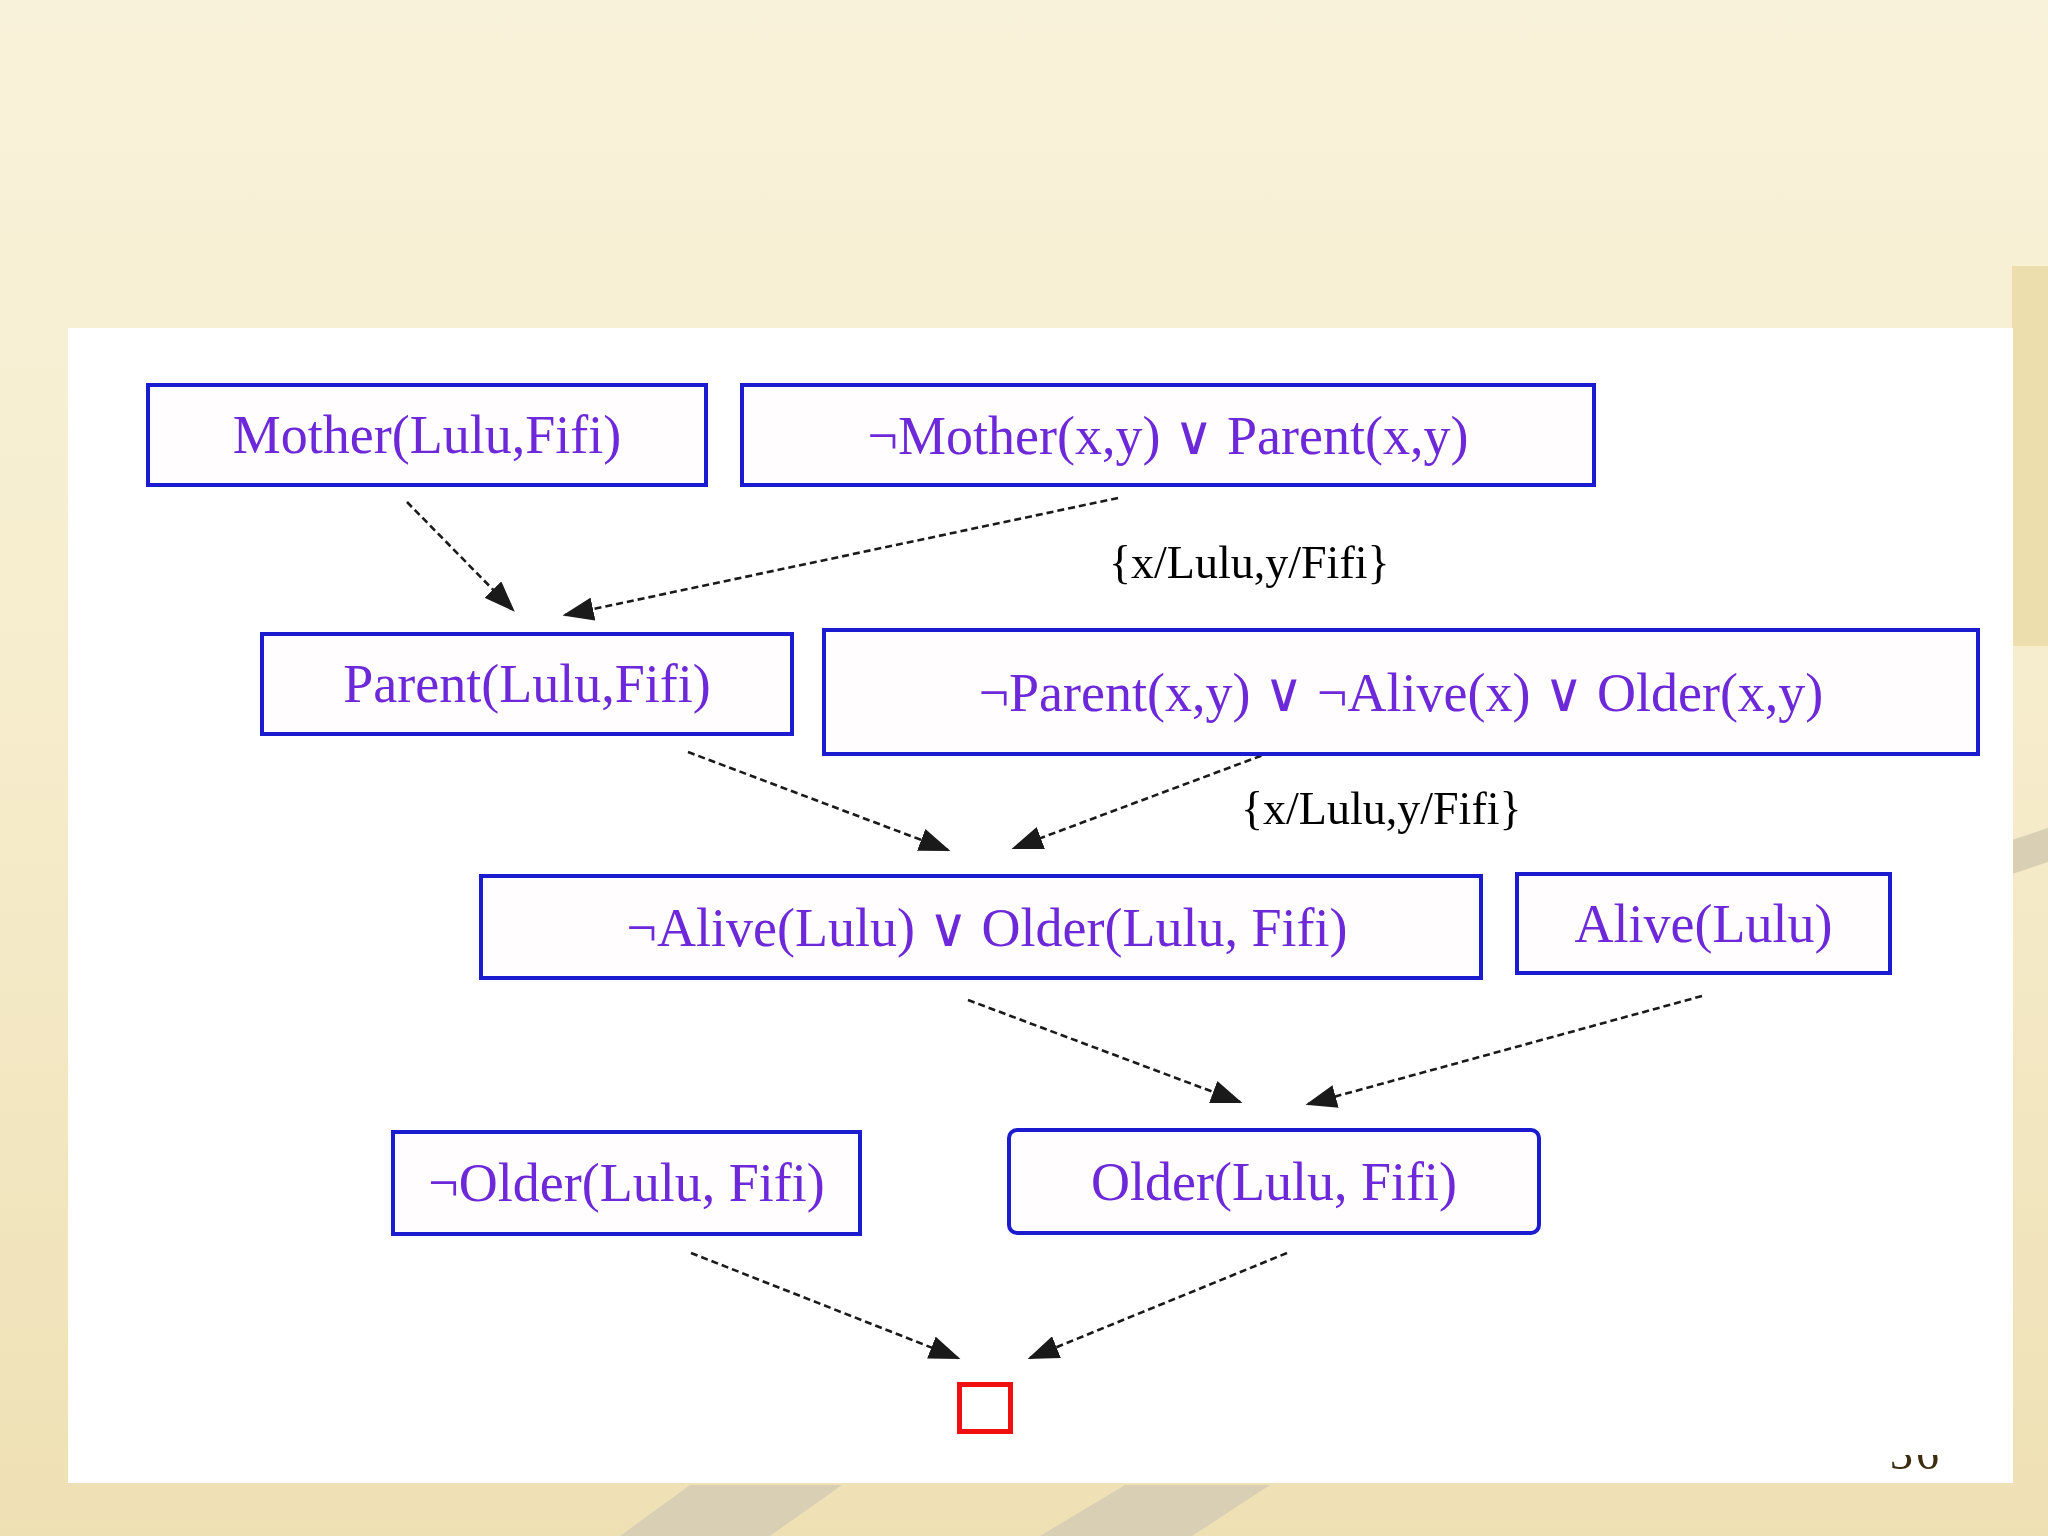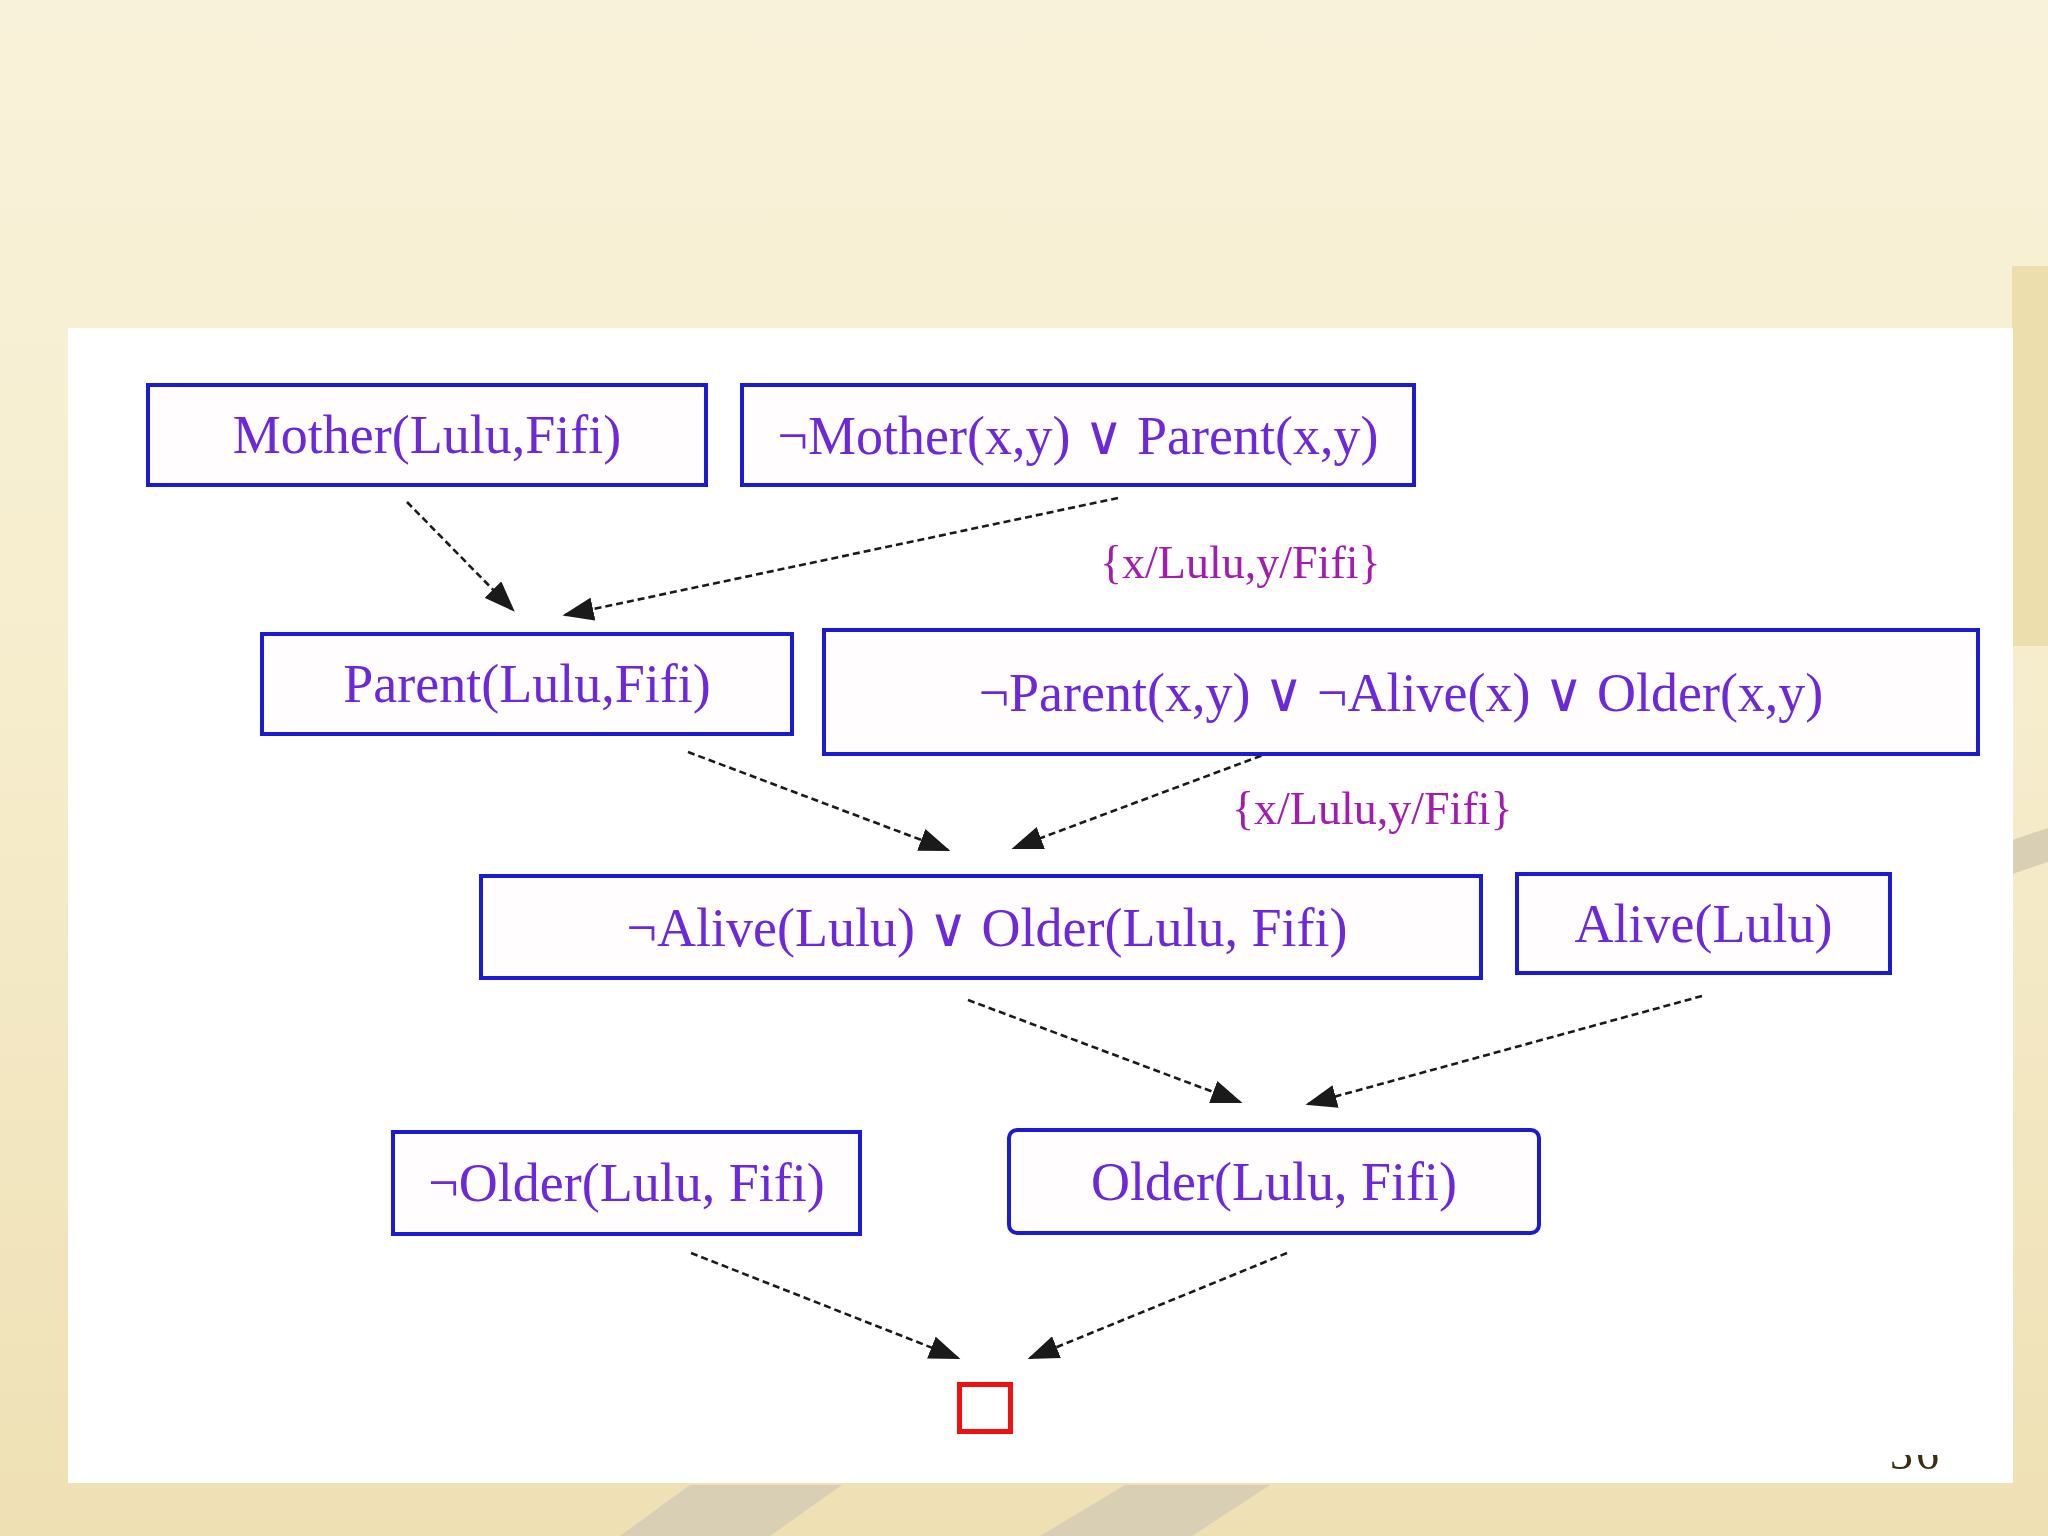--- a/index.html
+++ b/index.html
@@ -20,29 +20,29 @@
     background:#ecdfad;}
   
   .panel{position:absolute;left:68px;top:328px;width:1945px;height:1155px;background:#ffffff;}
   
   .clause{
     position:absolute;border:4px solid #1b1bd0;background:#fffdfd;color:#6d28d9;
     display:flex;align-items:center;justify-content:center;
     font-size:54px;white-space:nowrap;box-sizing:border-box;
   }
   #node-mother    {left:146px; top:383px; width:562px; height:104px;}
-  #node-rule1     {left:740px; top:383px; width:676px; height:104px;}
+  #node-rule1     {left:740px; top:383px; width:856px; height:104px;}
   #node-parent    {left:260px; top:632px; width:534px; height:104px;}
   #node-rule2     {left:822px; top:628px; width:1158px;height:128px;}
   #node-res1      {left:479px; top:874px; width:1004px;height:106px;padding-left:12px;}
   #node-alive     {left:1515px;top:872px; width:377px; height:103px;}
   #node-notolder  {left:391px; top:1130px;width:471px; height:106px;}
   #node-older     {left:1007px;top:1128px;width:534px; height:107px;border-radius:10px;}
   
-  .subst{position:absolute;color:#a21caf;font-size:46px;white-space:nowrap;}
+  .subst{position:absolute;color:#000000;font-size:46px;white-space:nowrap;margin-left:9px;}
   #subst1{left:1100px;top:536px;}
   #subst2{left:1232px;top:782px;}
   
   #empty-clause{position:absolute;left:957px;top:1382px;width:46px;height:42px;
     border:5px solid #f01010;background:#ffffff;box-sizing:content-box;}
   
   #arrows{position:absolute;left:0;top:0;width:2048px;height:1536px;pointer-events:none;}
   
   #page-num-clip{position:absolute;left:1880px;top:1455px;width:80px;height:38px;overflow:hidden;}
   #page-num-clip span{position:absolute;left:10px;top:-28px;font-size:46px;color:#3d2d10;

